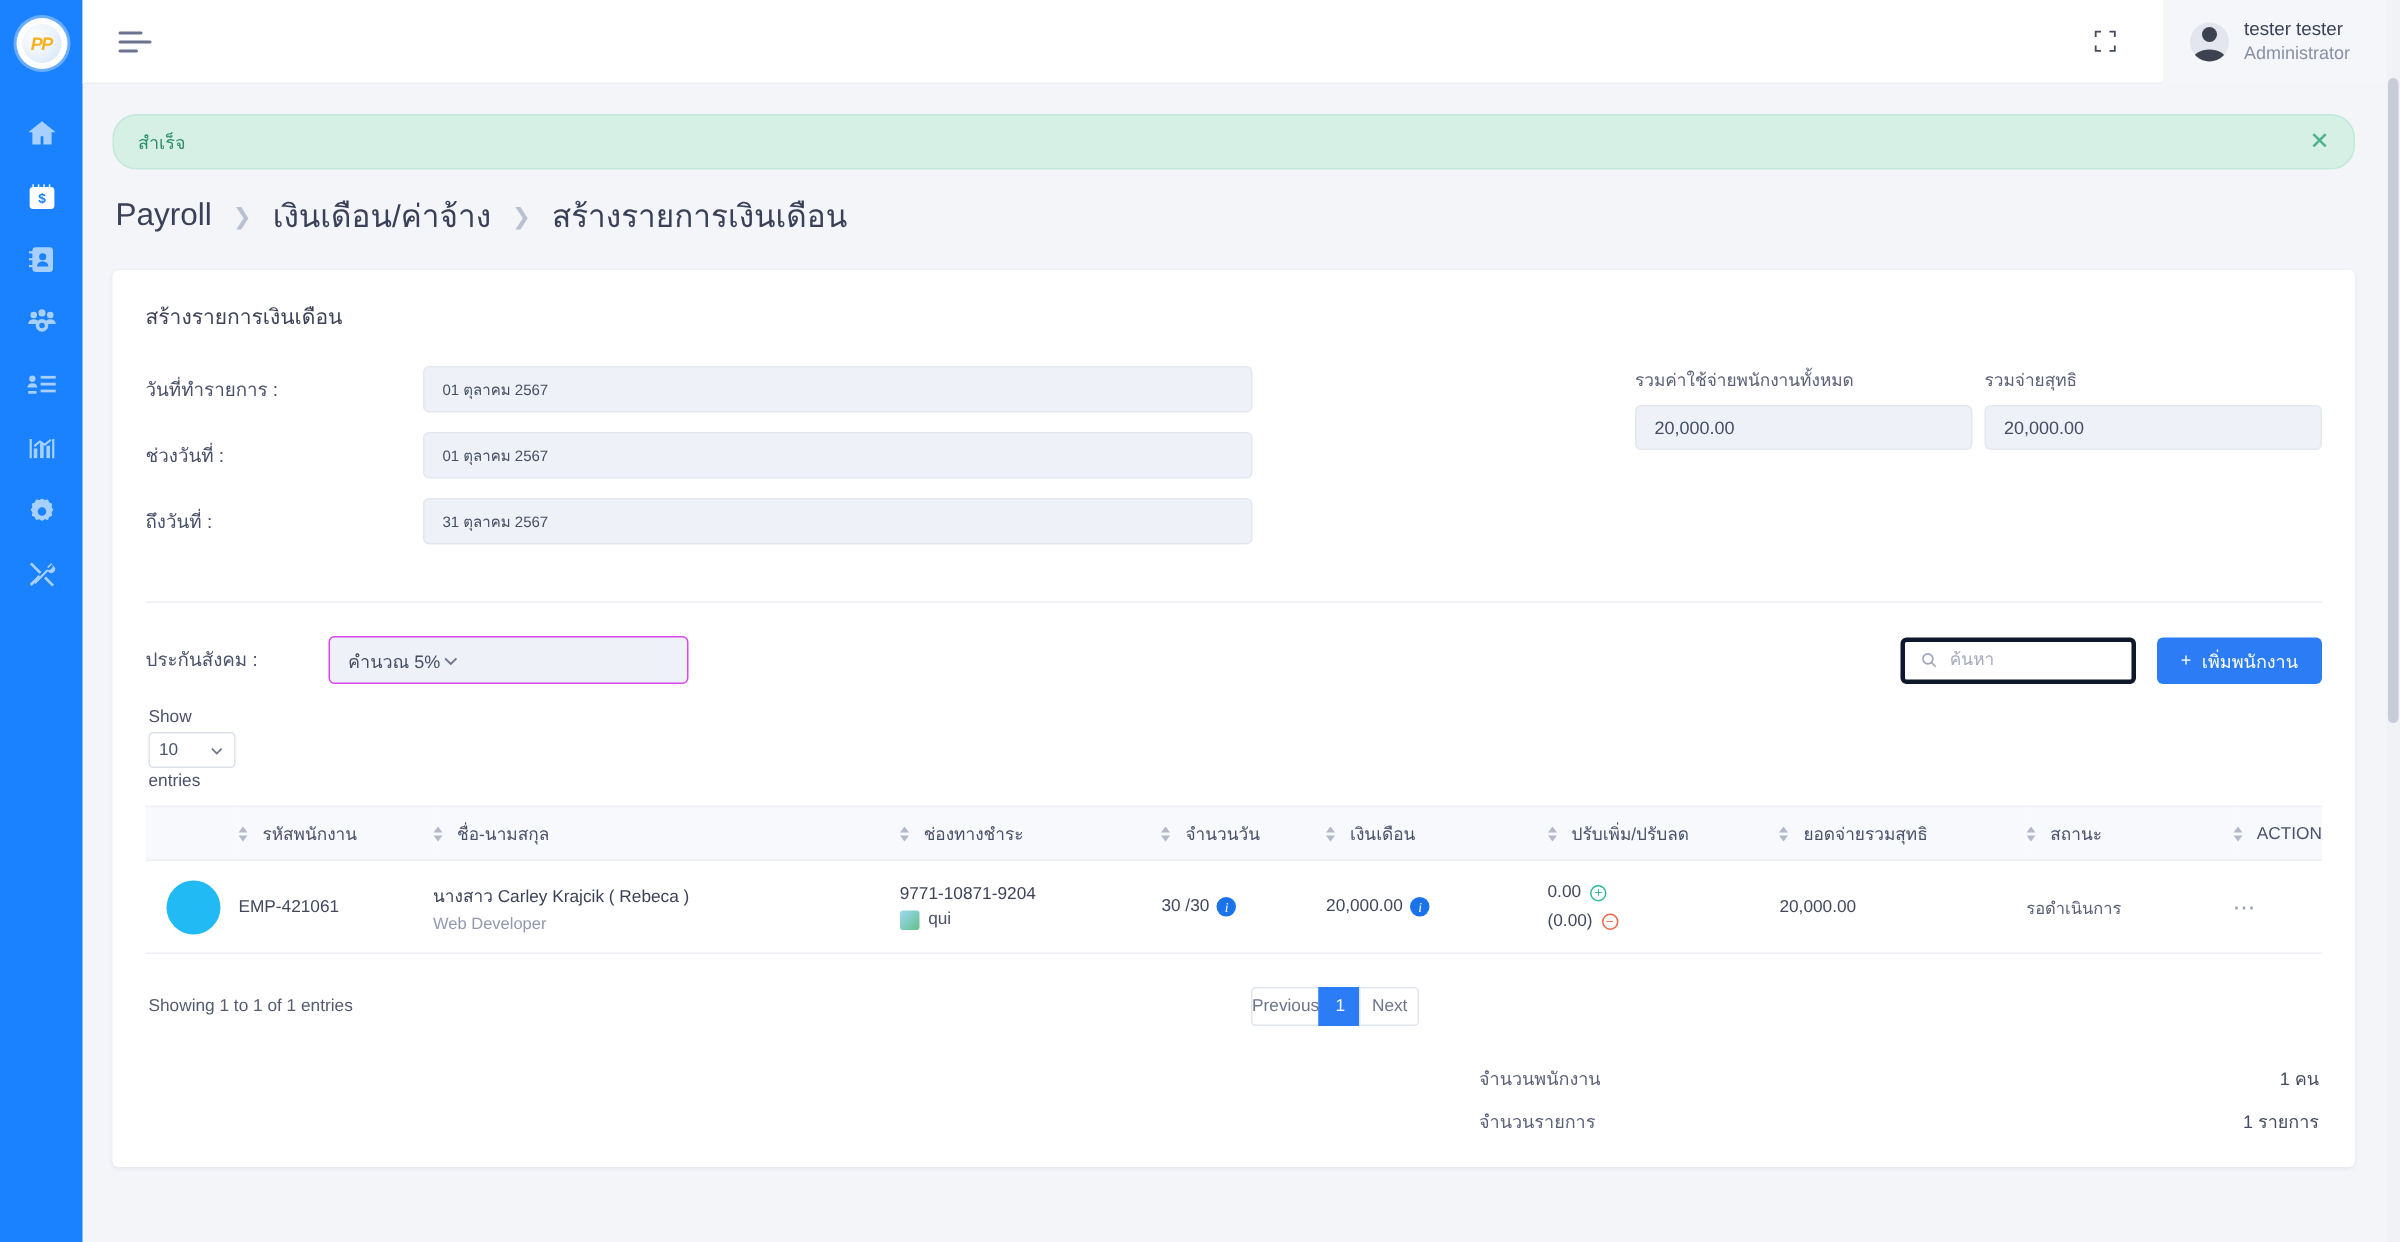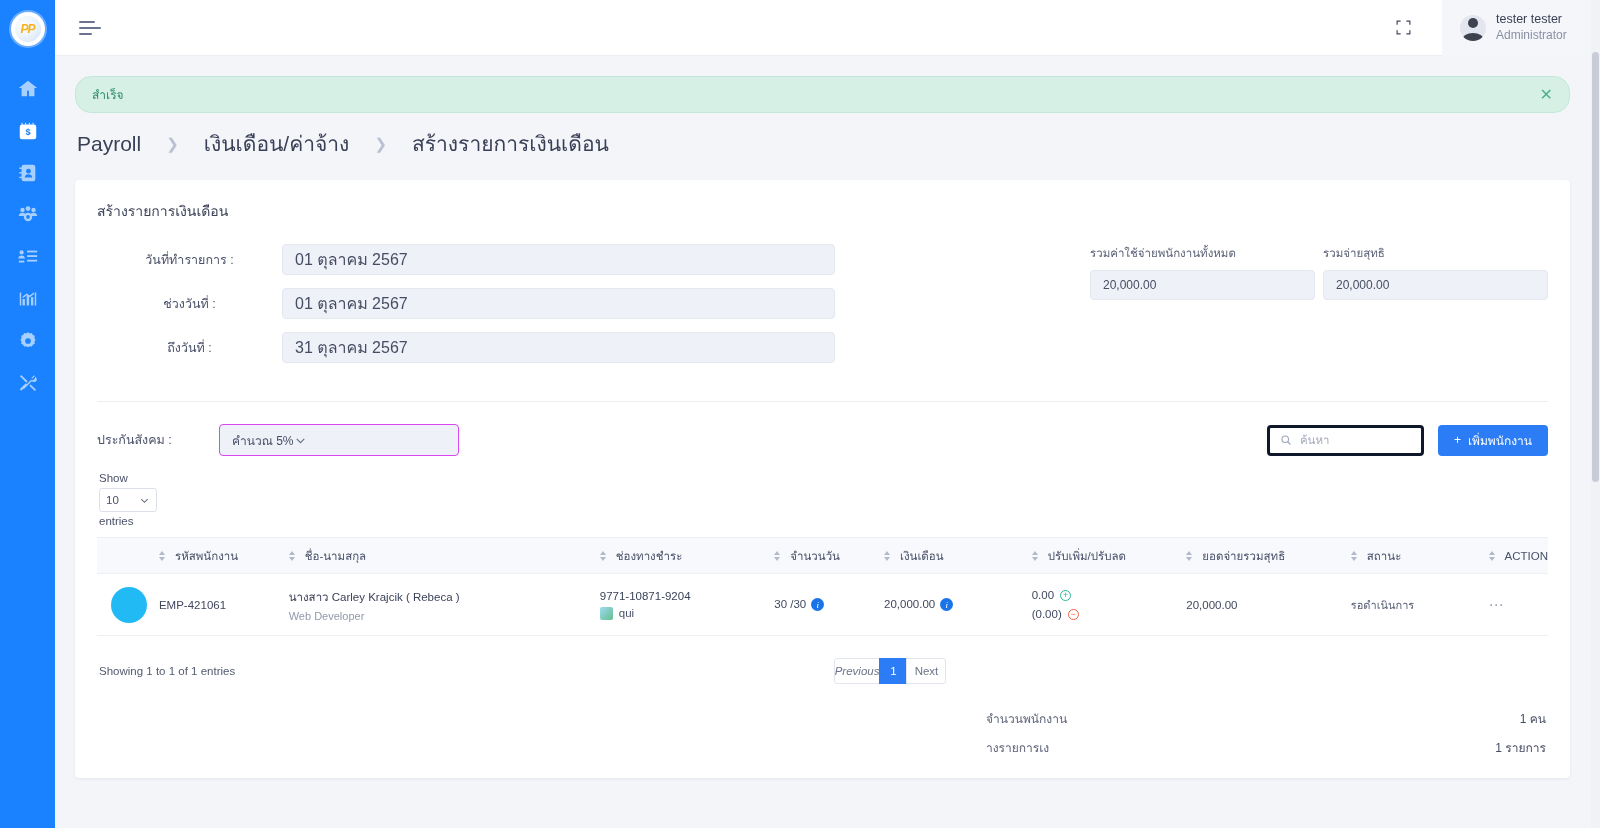--- a/index.html
+++ b/index.html
@@ -90,43 +90,43 @@
   .alert {
     background: #d6f0e6; border: 1px solid #c3e8da; border-radius: 16px;
     height: 37px; display: flex; align-items: center;
     padding: 0 16px; color: #2e8d6d; font-size: 12px;
     margin-bottom: 14px;
   }
   .alert-msg { flex: 1; }
   .alert-close { color: #4fb08f; font-size: 16px; cursor: pointer; line-height: 1; }
 
   .breadcrumb {
-    display: flex; align-items: center; gap: 25px;
+    display: flex; align-items: center; gap: 14px;
     font-size: 21px; color: #394057; margin-bottom: 20px; padding-left: 2px;
   }
   .crumb { cursor: pointer; }
   .crumb.last { cursor: default; }
   .crumb-sep { color: #b9c0d2; font-size: 15px; }
 
   .card {
     background: #ffffff; border-radius: 4px;
     box-shadow: 0 1px 3px rgba(30,40,80,.07);
     padding: 20px 22px 0 22px;
   }
   .card-title { font-size: 14px; color: #3c4257; margin-bottom: 22px; }
 
   .form-wrap { display: flex; }
-  .form-left { width: 795px; text-align: center; }
+  .form-left { width: 795px; }
   .form-row { display: flex; align-items: center; margin-bottom: 13px; }
   .form-label { width: 185px; font-size: 12.5px; color: #4a5169; }
   .form-input {
     flex: 1; height: 31px; background: #eef1f7;
     border: 1px solid #e3e7f0; border-radius: 4px;
     display: flex; align-items: center; padding: 0 12px;
-    font-size: 16px; color: #464d63;
+    font-size: 10px; color: #464d63;
   }
   .form-right { flex: 1; display: flex; gap: 8px; padding-left: 255px; }
   .total-block { width: 225px; }
   .total-label { font-size: 11.5px; color: #5b6177; margin-bottom: 8px; }
   .total-input {
     height: 30px; background: #eef1f7; border: 1px solid #e3e7f0;
     border-radius: 4px; display: flex; align-items: center;
     padding: 0 12px; font-size: 12px; color: #464d63;
   }
 
@@ -225,21 +225,21 @@
     padding: 22px 2px 20px 2px;
   }
   .showing { font-size: 11.5px; color: #545b70; }
   .pager { margin: 0 auto; display: flex; }
   .pg {
     height: 26px; min-width: 40px; border: 1px solid #e1e5ee;
     display: flex; align-items: center; justify-content: center;
     font-size: 11.5px; color: #6d7489; background: #fff; cursor: pointer;
     margin-left: -1px;
   }
-  .pg:first-child { border-radius: 3px 0 0 3px; font-style: italic; }
+  .pg:first-child { border-radius: 3px 0 0 3px; }
   .pg:last-child { border-radius: 0 3px 3px 0; }
   .pg.num { min-width: 28px; }
   .pg.active { background: #2b7cf5; border-color: #2b7cf5; color: #fff; }
 
   .summary { padding: 0 2px 16px 2px; }
   .sum-row {
     display: flex; align-items: center;
     font-size: 12px; color: #5b6177; padding: 5px 0;
   }
   .sum-label { width: 430px; margin-left: auto; }
@@ -576,21 +576,21 @@
             <div class="pg">Next</div>
           </div>
         </div>
 
         <div class="summary">
           <div class="sum-row">
             <div class="sum-label">จำนวนพนักงาน</div>
             <div class="sum-val">1 คน</div>
           </div>
           <div class="sum-row">
-            <div class="sum-label">างรายการเง</div>
+            <div class="sum-label">จำนวนรายการ</div>
             <div class="sum-val">1 รายการ</div>
           </div>
         </div>
 
       </div>
     </div>
 
     <div class="scroll-track">
       <div class="scroll-thumb"></div>
     </div>

